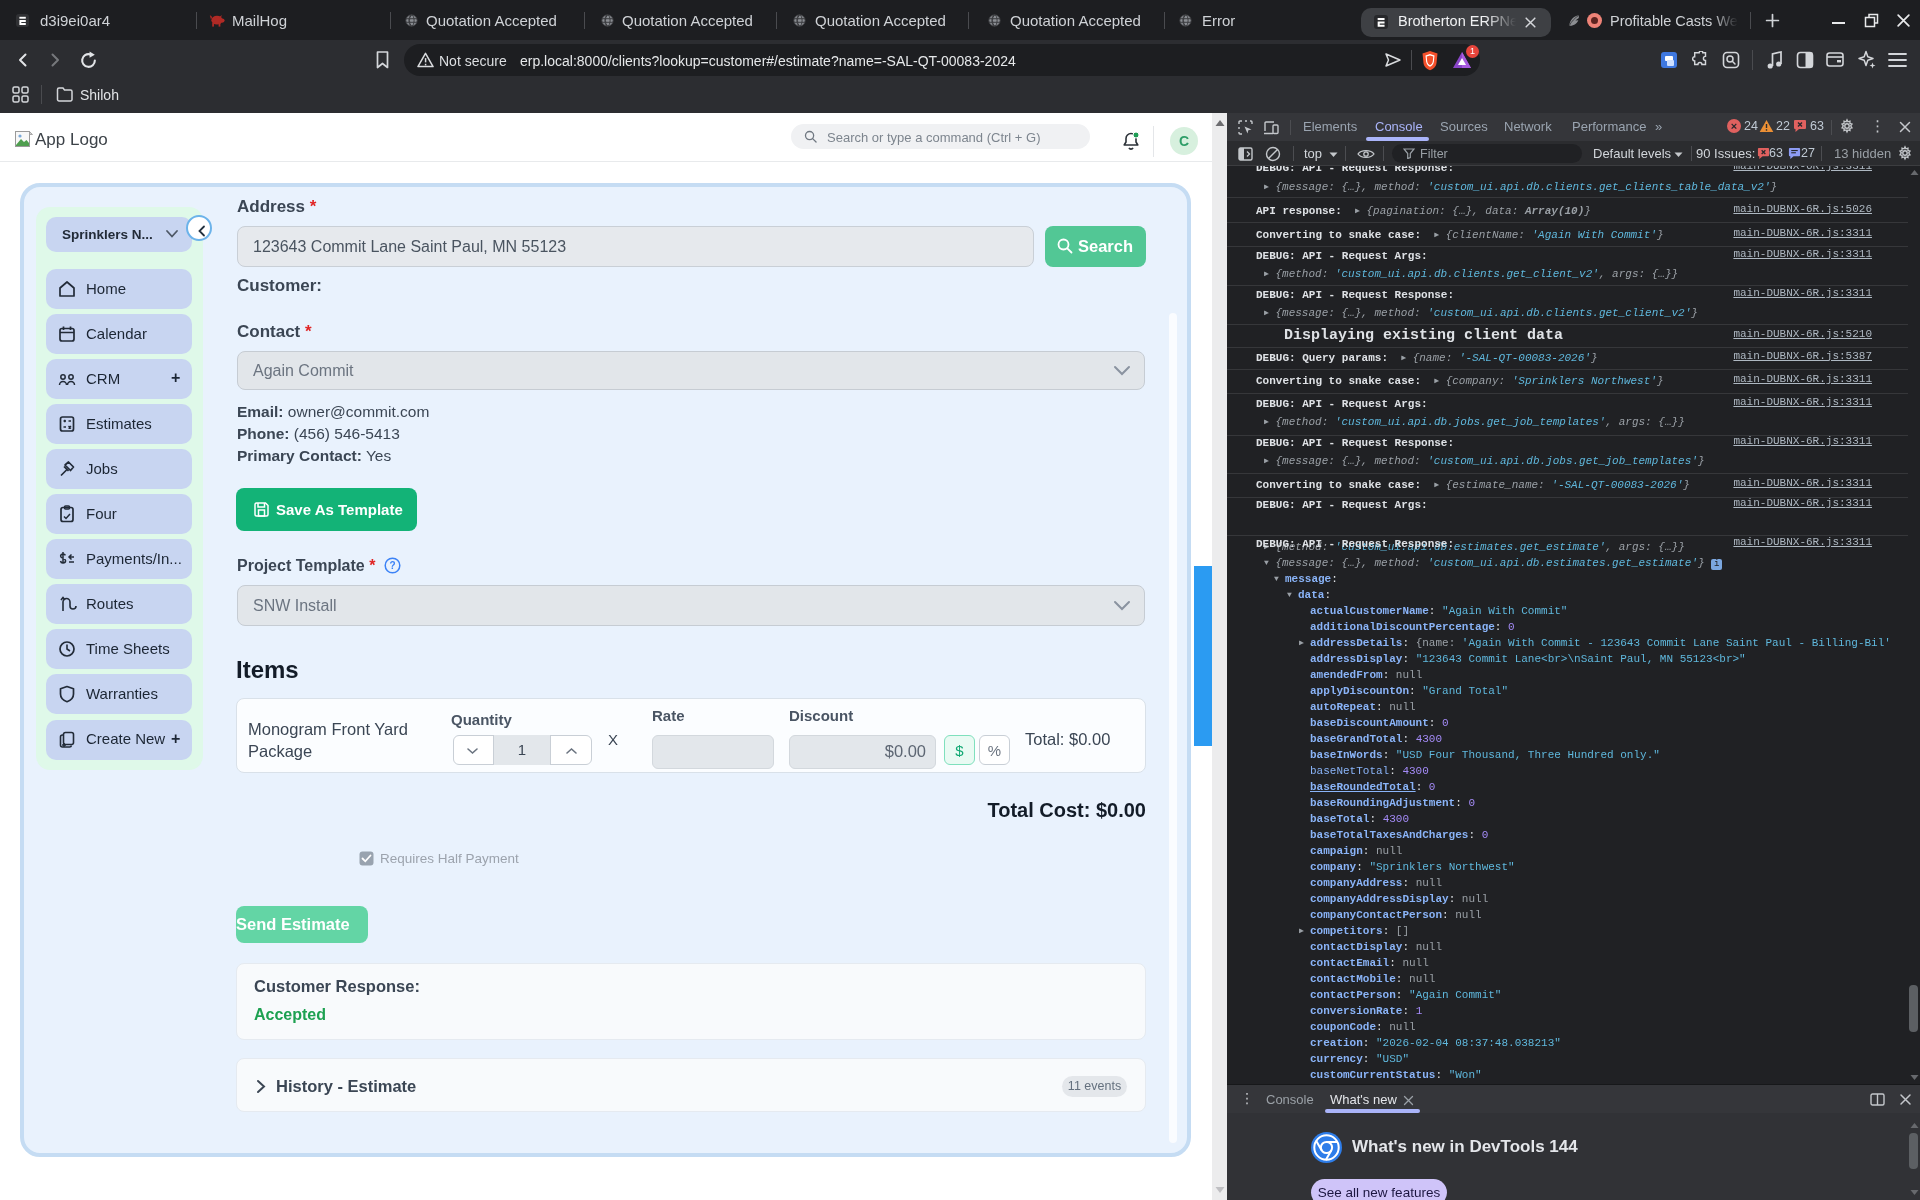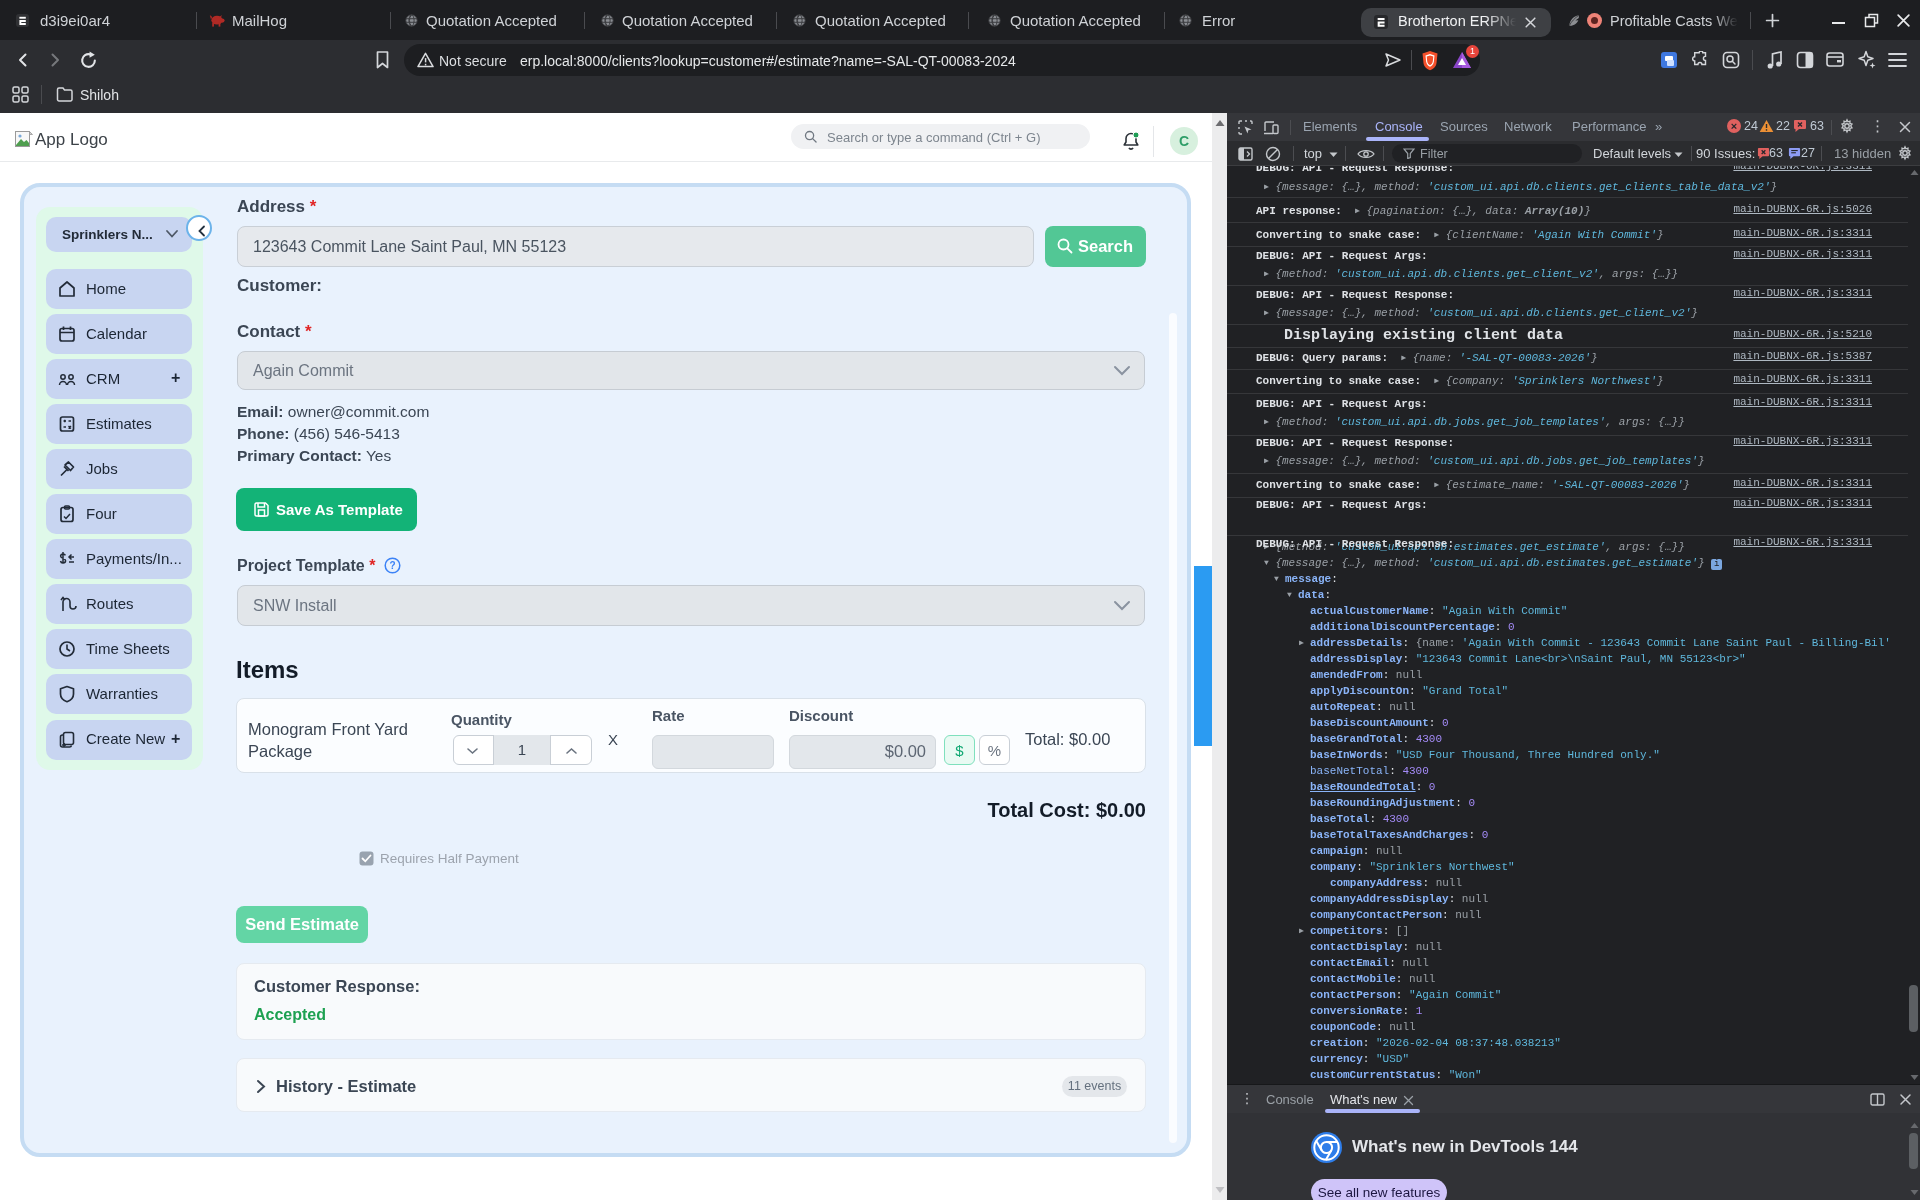--- a/index.html
+++ b/index.html
@@ -337,21 +337,21 @@
 <div class="a" style="left:789px;top:742px;width:137px;text-align:right;font-size:16.5px;color:#5d6673;">$0.00</div>
 <div class="a" style="left:944px;top:735px;width:31px;height:30px;border-radius:6px;background:#e9faf3;border:1px solid #7fe0bd;color:#10a873;font-size:15px;text-align:center;line-height:29px;">$</div>
 <div class="a" style="left:979px;top:735px;width:31px;height:30px;border-radius:6px;background:#fff;border:1px solid #c9cfd6;color:#6b7480;font-size:15px;text-align:center;line-height:29px;">%</div>
 <div class="a" style="left:1025px;top:730px;font-size:16.5px;color:#3b4654;">Total: $0.00</div>
 <div class="a" style="left:846px;top:799px;width:300px;text-align:right;font-size:20px;font-weight:700;color:#131c28;">Total Cost: $0.00</div>
 <svg class="a" style="left:359px;top:851px" width="15" height="15" viewBox="0 0 15 15">
     <rect x="0.5" y="0.5" width="14" height="14" rx="3" fill="#99a3af"></rect>
     <path d="M3.5 7.5 l2.8 2.8 L11.5 4.5" stroke="#fff" stroke-width="1.8" fill="none" stroke-linecap="round"></path>
   </svg>
 <div class="a" style="left:380px;top:851px;font-size:13.5px;color:#9ca3ad;">Requires Half Payment</div>
-<div class="a" style="left:236px;top:906px;width:132px;height:37px;border-radius:8px;background:#63d5a5;color:#fff;font-size:16.5px;font-weight:600;text-align:center;line-height:37px;">Send Estimate</div>
+<div class="a" style="left:236px;top:906px;width:132px;height:37px;border-radius:8px;background:#63d5a5;color:#fff;font-size:16.5px;font-weight:600;line-height:37px;">Send Estimate</div>
 <div class="a" style="left:236px;top:963px;width:910px;height:77px;border-radius:8px;background:#f8fafc;border:1px solid #e5eaf0;"></div>
 <div class="a" style="left:254px;top:977px;font-size:16.5px;font-weight:700;color:#3b4654;">Customer Response:</div>
 <div class="a" style="left:254px;top:1006px;font-size:16px;font-weight:700;color:#1da151;">Accepted</div>
 <div class="a" style="left:236px;top:1058px;width:910px;height:54px;border-radius:8px;background:#f8fafc;border:1px solid #e5eaf0;"></div>
 <svg class="a" style="left:256px;top:1079px" width="10" height="15" viewBox="0 0 10 15">
     <path d="M2 2 L8 7.5 L2 13" stroke="#3b4654" stroke-width="2" fill="none" stroke-linecap="round"></path>
   </svg>
 <div class="a" style="left:276px;top:1077px;font-size:16.5px;font-weight:700;color:#3b4654;">History - Estimate</div>
 <div class="a" style="left:1062px;top:1076px;width:65px;height:21px;border-radius:11px;background:#e4e7eb;color:#64707e;font-size:12.5px;text-align:center;line-height:21px;">11 events</div>
 <div class="a" style="left:1194px;top:566px;width:18px;height:180px;background:#2b9bf2;"></div>
@@ -423,21 +423,21 @@
 <div class="a mono" style="left:83px;top:601.5px;font-size:11px;line-height:16px;white-space:pre;color:#dfe2e6;"><span style="color:#8ab4f8;font-weight:bold;">baseDiscountAmount</span>: <span style="color:#a48bf7;">0</span></div>
 <div class="a mono" style="left:83px;top:617.5px;font-size:11px;line-height:16px;white-space:pre;color:#dfe2e6;"><span style="color:#8ab4f8;font-weight:bold;">baseGrandTotal</span>: <span style="color:#a48bf7;">4300</span></div>
 <div class="a mono" style="left:83px;top:633.5px;font-size:11px;line-height:16px;white-space:pre;color:#dfe2e6;"><span style="color:#8ab4f8;font-weight:bold;">baseInWords</span>: <span style="color:#5fb8dd;">"USD Four Thousand, Three Hundred only."</span></div>
 <div class="a mono" style="left:83px;top:649.5px;font-size:11px;line-height:16px;white-space:pre;color:#dfe2e6;"><span style="color:#8ab4f8;font-weight:normal;">baseNetTotal</span>: <span style="color:#a48bf7;">4300</span></div>
 <div class="a mono" style="left:83px;top:665.5px;font-size:11px;line-height:16px;white-space:pre;color:#dfe2e6;"><span style="color:#8ab4f8;font-weight:bold;text-decoration:underline;">baseRoundedTotal</span>: <span style="color:#a48bf7;">0</span></div>
 <div class="a mono" style="left:83px;top:681.5px;font-size:11px;line-height:16px;white-space:pre;color:#dfe2e6;"><span style="color:#8ab4f8;font-weight:bold;">baseRoundingAdjustment</span>: <span style="color:#a48bf7;">0</span></div>
 <div class="a mono" style="left:83px;top:697.5px;font-size:11px;line-height:16px;white-space:pre;color:#dfe2e6;"><span style="color:#8ab4f8;font-weight:bold;">baseTotal</span>: <span style="color:#a48bf7;">4300</span></div>
 <div class="a mono" style="left:83px;top:713.5px;font-size:11px;line-height:16px;white-space:pre;color:#dfe2e6;"><span style="color:#8ab4f8;font-weight:bold;">baseTotalTaxesAndCharges</span>: <span style="color:#a48bf7;">0</span></div>
 <div class="a mono" style="left:83px;top:729.5px;font-size:11px;line-height:16px;white-space:pre;color:#dfe2e6;"><span style="color:#8ab4f8;font-weight:bold;">campaign</span>: <span style="color:#9aa0a6;">null</span></div>
 <div class="a mono" style="left:83px;top:745.5px;font-size:11px;line-height:16px;white-space:pre;color:#dfe2e6;"><span style="color:#8ab4f8;font-weight:bold;">company</span>: <span style="color:#5fb8dd;">"Sprinklers Northwest"</span></div>
-<div class="a mono" style="left:83px;top:761.5px;font-size:11px;line-height:16px;white-space:pre;color:#dfe2e6;margin-left:20px;"><span style="color:#8ab4f8;font-weight:bold;">companyAddress</span>: <span style="color:#9aa0a6;">null</span></div>
+<div class="a mono" style="left:83px;top:761.5px;font-size:11px;line-height:16px;white-space:pre;color:#dfe2e6;"><span style="color:#8ab4f8;font-weight:bold;">companyAddress</span>: <span style="color:#9aa0a6;">null</span></div>
 <div class="a mono" style="left:83px;top:777.5px;font-size:11px;line-height:16px;white-space:pre;color:#dfe2e6;"><span style="color:#8ab4f8;font-weight:bold;">companyAddressDisplay</span>: <span style="color:#9aa0a6;">null</span></div>
 <div class="a mono" style="left:83px;top:793.5px;font-size:11px;line-height:16px;white-space:pre;color:#dfe2e6;"><span style="color:#8ab4f8;font-weight:bold;">companyContactPerson</span>: <span style="color:#9aa0a6;">null</span></div>
 <div class="a mono" style="left:72px;top:809.5px;font-size:8px;line-height:16px;color:#9aa0a6;">▶</div>
     <div class="a mono" style="left:83px;top:809.5px;font-size:11px;line-height:16px;white-space:pre;color:#dfe2e6;"><span style="color:#8ab4f8;font-weight:bold;">competitors</span>: <span style="color:#9aa0a6;">[]</span></div>
 <div class="a mono" style="left:83px;top:825.5px;font-size:11px;line-height:16px;white-space:pre;color:#dfe2e6;"><span style="color:#8ab4f8;font-weight:bold;">contactDisplay</span>: <span style="color:#9aa0a6;">null</span></div>
 <div class="a mono" style="left:83px;top:841.5px;font-size:11px;line-height:16px;white-space:pre;color:#dfe2e6;"><span style="color:#8ab4f8;font-weight:bold;margin-top:25px;">contactEmail</span>: <span style="color:#9aa0a6;">null</span></div>
 <div class="a mono" style="left:83px;top:857.5px;font-size:11px;line-height:16px;white-space:pre;color:#dfe2e6;"><span style="color:#8ab4f8;font-weight:bold;">contactMobile</span>: <span style="color:#9aa0a6;">null</span></div>
 <div class="a mono" style="left:83px;top:873.5px;font-size:11px;line-height:16px;white-space:pre;color:#dfe2e6;"><span style="color:#8ab4f8;font-weight:bold;">contactPerson</span>: <span style="color:#5fb8dd;">"Again Commit"</span></div>
 <div class="a mono" style="left:83px;top:889.5px;font-size:11px;line-height:16px;white-space:pre;color:#dfe2e6;"><span style="color:#8ab4f8;font-weight:bold;">conversionRate</span>: <span style="color:#a48bf7;">1</span></div>
 <div class="a mono" style="left:83px;top:905.5px;font-size:11px;line-height:16px;white-space:pre;color:#dfe2e6;"><span style="color:#8ab4f8;font-weight:bold;">couponCode</span>: <span style="color:#9aa0a6;">null</span></div>

